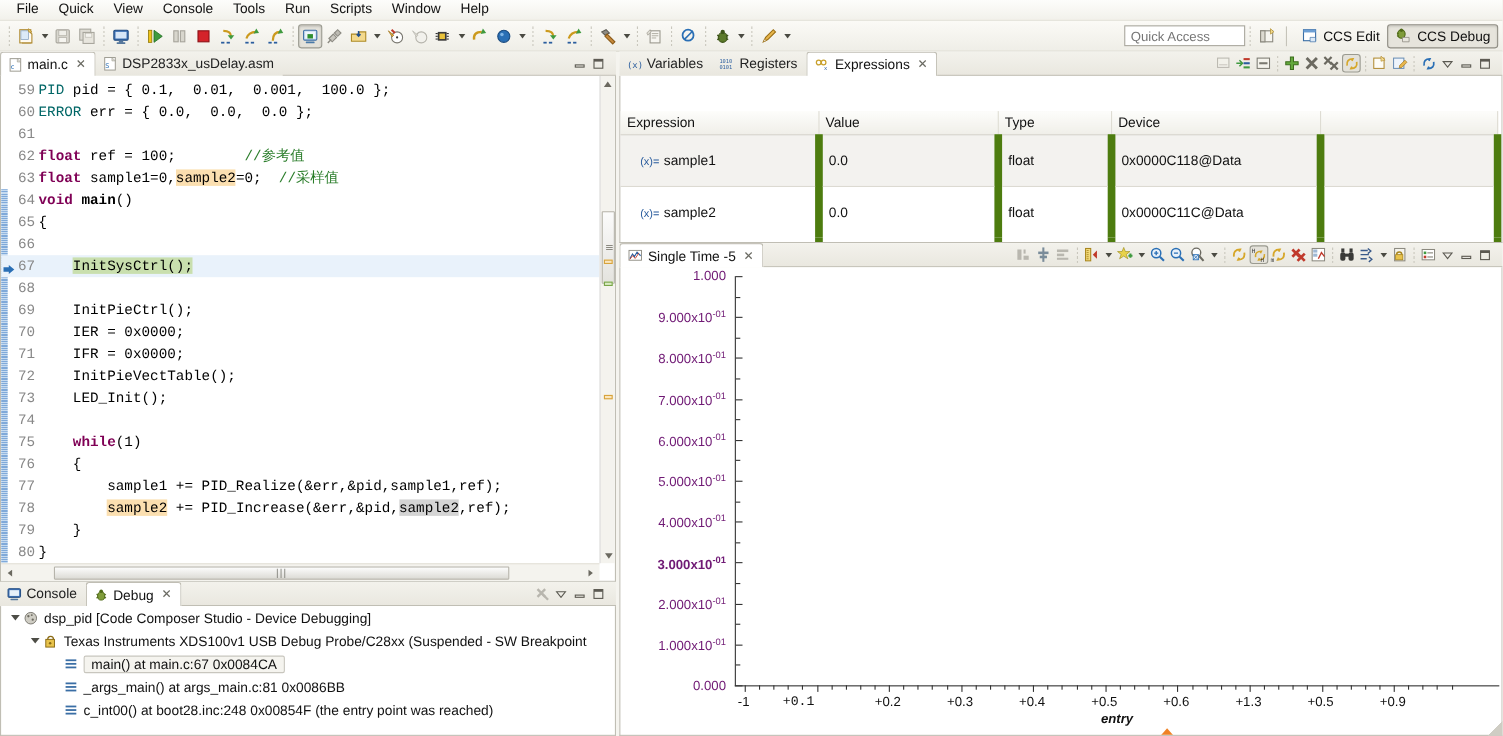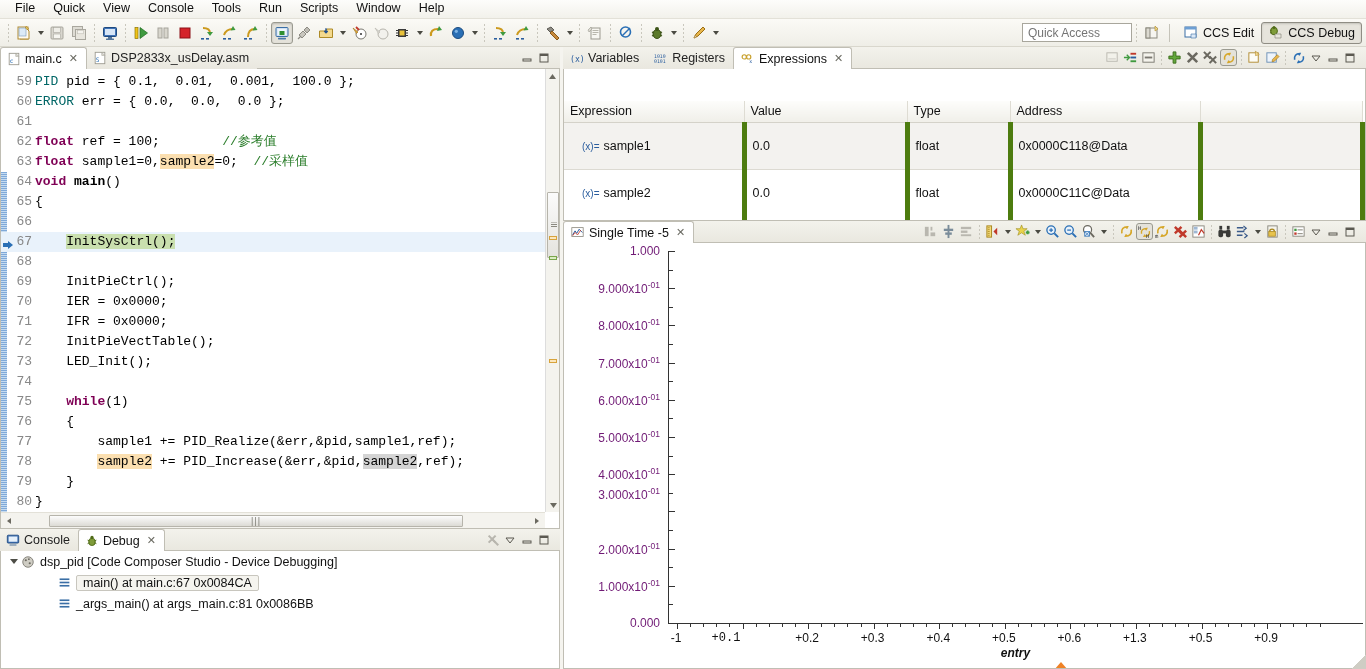--- a/index.html
+++ b/index.html
@@ -137,21 +137,21 @@
   
   #expr-panel { left: 563px; top: 47px; width: 803px; height: 174px; }
   .expr-body { position:absolute; left:0; top:22px; right:0; bottom:0; background:#fff;
                border:1px solid #c0beb4; border-top:none; overflow:hidden; }
   .etable { width:100%; border-collapse: collapse; table-layout: fixed; font-size:12.5px;margin-top:32px; }
   .etable th {
     text-align:left; font-weight:normal; height:21px; padding:0 6px;
     background: linear-gradient(#fdfdfb,#f0efe9);
     border-right:1px solid #dedcd3; border-bottom:1px solid #d4d2c9; color:#111;
   }
-  .etable td { height:20px; padding:16px 6px; border-right:5px solid #4d7c0f; color:#111;
+  .etable td { height:20px; padding:16px 6px; border-right:7px solid #4d7c0f; color:#111;
                white-space:nowrap; overflow:hidden; text-overflow:ellipsis; }
   .etable tr.sel td { background:#f3f2ef; border-top:1px solid #dcdad2; border-bottom:1px solid #dcdad2; }
   .var-ico { display:inline-block; font-size:10px; color:#2a5d9e; margin-right:4px; font-family:"Liberation Sans",sans-serif;}
   .addnew { font-style: italic; color:#111; }
 
   
   #graph-panel { left: 563px; top: 221px; width: 803px; height: 448px; }
   .graph-body { position:absolute; left:0; top:22px; right:0; bottom:0; background:#fff;
                 border:1px solid #c0beb4; border-top:none; overflow:hidden; }
   .plot-area { position:absolute; left:104px; top:8px; right:2px; bottom:44px;
@@ -568,20 +568,33 @@
           <span style="width: 16px; height: 16px; display: inline-flex; align-items: center; justify-content: center; margin-right: 4px; flex: 0 0 auto;">
             <svg width="14" height="14" viewBox="0 0 16 16">
               <circle cx="8" cy="8" r="6" fill="#cfcdc4" stroke="#7a7870"></circle>
               <circle cx="5.5" cy="6" r="1.2" fill="#6b6960"></circle>
               <circle cx="10" cy="9.5" r="1.2" fill="#6b6960"></circle>
               <circle cx="9" cy="4.8" r="1" fill="#6b6960"></circle>
             </svg>
           </span>
           <span>dsp_pid [Code Composer Studio - Device Debugging]</span>
         </div>
+        <div class="tree-row" style="padding-left: 24px;">
+          <span class="tw">
+            <span class="tri"></span>
+          </span>
+          <span style="width: 16px; height: 16px; display: inline-flex; align-items: center; justify-content: center; margin-right: 4px; flex: 0 0 auto;">
+            <svg width="14" height="14" viewBox="0 0 16 16">
+              <rect x="3" y="6" width="9" height="8" fill="#e8c34c" stroke="#8a6a14"></rect>
+              <path d="M5 6 a3 3 0 0 1 6 0" fill="none" stroke="#8a6a14" stroke-width="1.3"></path>
+              <circle cx="7.5" cy="10" r="1.3" fill="#8a6a14"></circle>
+            </svg>
+          </span>
+          <span>Texas Instruments XDS100v1 USB Debug Probe/C28xx (Suspended - SW Breakpoint</span>
+        </div>
         <div class="tree-row" style="padding-left: 42px;">
           <span class="tw"></span>
           <span style="width: 16px; height: 16px; display: inline-flex; align-items: center; justify-content: center; margin-right: 4px; flex: 0 0 auto;">
             <svg width="13" height="13" viewBox="0 0 16 16">
               <rect x="2" y="3" width="12" height="2" fill="#3a6ea5"></rect>
               <rect x="2" y="7" width="12" height="2" fill="#3a6ea5"></rect>
               <rect x="2" y="11" width="12" height="2" fill="#3a6ea5"></rect>
             </svg>
           </span>
           <span class="stack-chip" style="padding: 0px 6px;">main() at main.c:67 0x0084CA</span>
@@ -589,20 +602,31 @@
         <div class="tree-row" style="padding-left: 42px;">
           <span class="tw"></span>
           <span style="width: 16px; height: 16px; display: inline-flex; align-items: center; justify-content: center; margin-right: 4px; flex: 0 0 auto;">
             <svg width="13" height="13" viewBox="0 0 16 16">
               <rect x="2" y="3" width="12" height="2" fill="#3a6ea5"></rect>
               <rect x="2" y="7" width="12" height="2" fill="#3a6ea5"></rect>
               <rect x="2" y="11" width="12" height="2" fill="#3a6ea5"></rect>
             </svg>
           </span>
           <span>_args_main() at args_main.c:81 0x0086BB</span>
+        </div>
+        <div class="tree-row" style="padding-left: 42px;">
+          <span class="tw"></span>
+          <span style="width: 16px; height: 16px; display: inline-flex; align-items: center; justify-content: center; margin-right: 4px; flex: 0 0 auto;">
+            <svg width="13" height="13" viewBox="0 0 16 16">
+              <rect x="2" y="3" width="12" height="2" fill="#3a6ea5"></rect>
+              <rect x="2" y="7" width="12" height="2" fill="#3a6ea5"></rect>
+              <rect x="2" y="11" width="12" height="2" fill="#3a6ea5"></rect>
+            </svg>
+          </span>
+          <span>c_int00() at boot28.inc:248 0x00854F  (the entry point was reached)</span>
         </div>
       </div>
   </div>
 
   <div class="panel" id="expr-panel">
     <div class="panel-tabs">
       <div class="ptab inactive">
         <svg class="icn" viewBox="0 0 16 16" style="width:15px;height:13px">
             <text x="0" y="12" font-size="10" fill="#2a5d9e" font-family="monospace">(x)=</text>
           </svg>
@@ -714,21 +738,21 @@
             <col style="width:163px">
             <col style="width:103px">
             <col style="width:190px">
             <col>
           </colgroup>
         <thead>
             <tr id="expr-head">
               <th>Expression</th>
               <th>Value</th>
               <th>Type</th>
-              <th>Address</th>
+              <th>Device</th>
               <th></th>
             </tr>
           </thead>
         <tbody id="expr-body-rows">
             <tr class="sel">
               <td style="padding-left: 18px;"><span class="var-ico">(x)=</span><span>sample1</span></td>
               <td>0.0</td>
               <td>float</td>
               <td>0x0000C118@Data</td>
               <td></td>
@@ -937,21 +961,21 @@
     </div>
     <div class="graph-body">
       <div id="y-labels">
           <div class="ytick-lbl" style="top: 8px; right: 705px;">1.000</div>
           <div class="ytick-lbl" style="top: 45.2px; right: 705px;">9.000x10<sup>-01</sup></div>
           <div class="ytick-lbl" style="top: 82.4px; right: 705px;">8.000x10<sup>-01</sup></div>
           <div class="ytick-lbl" style="top: 119.6px; right: 705px;">7.000x10<sup>-01</sup></div>
           <div class="ytick-lbl" style="top: 156.8px; right: 705px;">6.000x10<sup>-01</sup></div>
           <div class="ytick-lbl" style="top: 194px; right: 705px;">5.000x10<sup>-01</sup></div>
           <div class="ytick-lbl" style="top: 231.2px; right: 705px;">4.000x10<sup>-01</sup></div>
-          <div class="ytick-lbl" style="top: 251px; right: 705px;">3.000x10<sup>-01</sup></div>
+          <div class="ytick-lbl" style="top: 269px; right: 705px; font-weight: bold;">3.000x10<sup>-01</sup></div>
           <div class="ytick-lbl" style="top: 305.6px; right: 705px;">2.000x10<sup>-01</sup></div>
           <div class="ytick-lbl" style="top: 342.8px; right: 705px;">1.000x10<sup>-01</sup></div>
           <div class="ytick-lbl" style="top: 380px; right: 705px;">0.000</div>
         </div>
       <div class="plot-area" id="plot-area">
           <div class="ytick" style="top: 0px;"></div>
           <div class="ytick minor" style="top: 18.6px;"></div>
           <div class="ytick" style="top: 37.2px;"></div>
           <div class="ytick minor" style="top: 55.8px;"></div>
           <div class="ytick" style="top: 74.4px;"></div>

